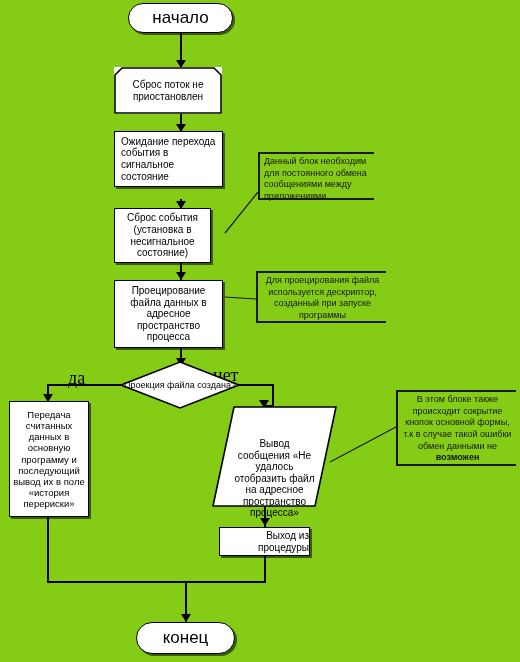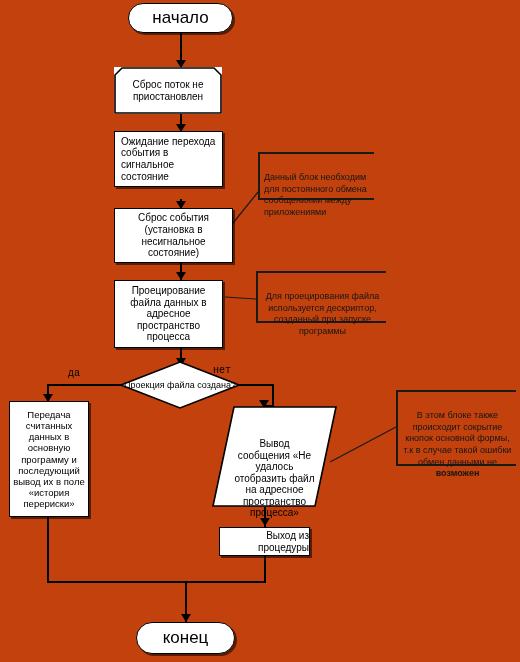--- a/index.html
+++ b/index.html
@@ -4,21 +4,21 @@
 <style>
   html, body {
     margin: 0;
     padding: 0;
     background: #808080;
   }
   #canvas {
     position: relative;
     width: 520px;
     height: 662px;
-    background: #c2410c;
+    background: #84cc16;
     font-family: "Liberation Sans", sans-serif;
     overflow: hidden;
   }
   .node {
     position: absolute;
     background: #ffffff;
     border: 1px solid #000000;
     box-sizing: border-box;
     display: flex;
     align-items: center;
@@ -99,28 +99,28 @@
     color: #161616;
     font-size: 9px;
     line-height: 1.3;
     text-align: center;
     box-sizing: border-box;
   }
   .note.left-bracket {
     border-left: 2px solid #1a1a1a;
     border-top: 2px solid #1a1a1a;
     border-bottom: 2px solid #1a1a1a;
-    padding: 18px 3px 2px 4px;
+    padding: 2px 3px 2px 4px;
   }
   .note.leftalign { text-align: left; }
   .edge-label {
     position: absolute;
-    font-size: 10px;
+    font-size: 18px;
     color: #000000;
-    font-family: Liberation Mono, monospace;
+    font-family: Liberation Serif, serif;
   }
   .ln {
     position: absolute;
     background: #000000;
   }
   .ln.h { height: 2px; }
   .ln.v { width: 2px; }
   .arrow {
     position: absolute;
     width: 0; height: 0;
@@ -190,21 +190,21 @@
     <svg class="loopshape" viewBox="0 0 108 47" preserveAspectRatio="none">
       <polygon points="8,1 100,1 107,8 107,46 1,46 1,8" fill="#ffffff" stroke="#000000" stroke-width="1.6"></polygon>
     </svg>
     <span class="looptext">Сброс поток не приостановлен</span>
   </div>
 
   <div class="node process leftalign" style="left:114px; top:131px; width:109px; height:56px;">
     <span>Ожидание перехода события в сигнальное состояние</span>
   </div>
 
-  <div class="node process" style="left:114px; top:208px; width:119px; height:55px; padding:1px 4px;">
+  <div class="node process" style="left:114px; top:208px; width:97px; height:55px; padding:1px 4px;">
     <span>Сброс события (установка в несигнальное состояние)</span>
   </div>
 
   <div class="node process" style="left:114px; top:280px; width:109px; height:68px; padding:0 12px;">
     <span>Проецирование файла данных в адресное пространство процесса</span>
   </div>
 
   <div class="node decision" style="left:120px; top:361px; width:120px; height:48px;">
     <svg class="dshape" viewBox="0 0 120 48" preserveAspectRatio="none">
       <polygon points="60,1 119,24 60,47 1,24" fill="#ffffff" stroke="#000000" stroke-width="1.6"></polygon>

